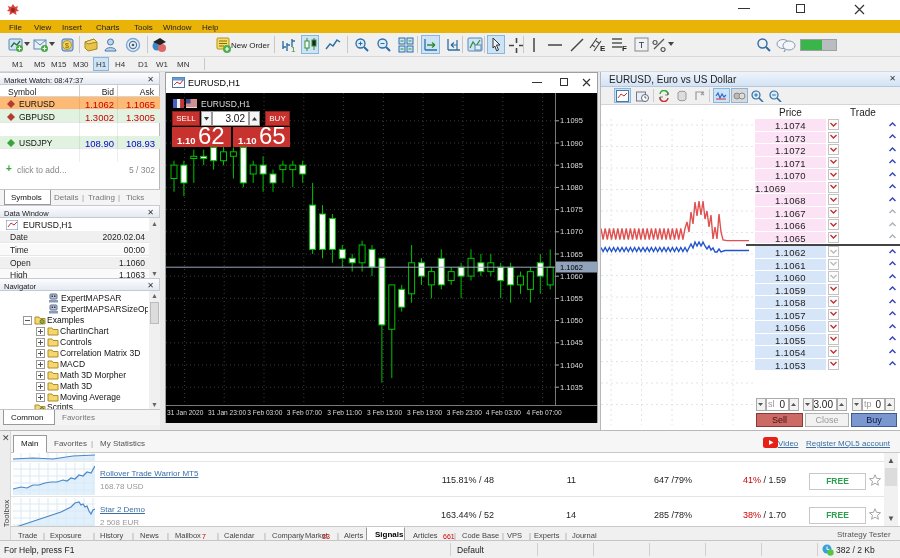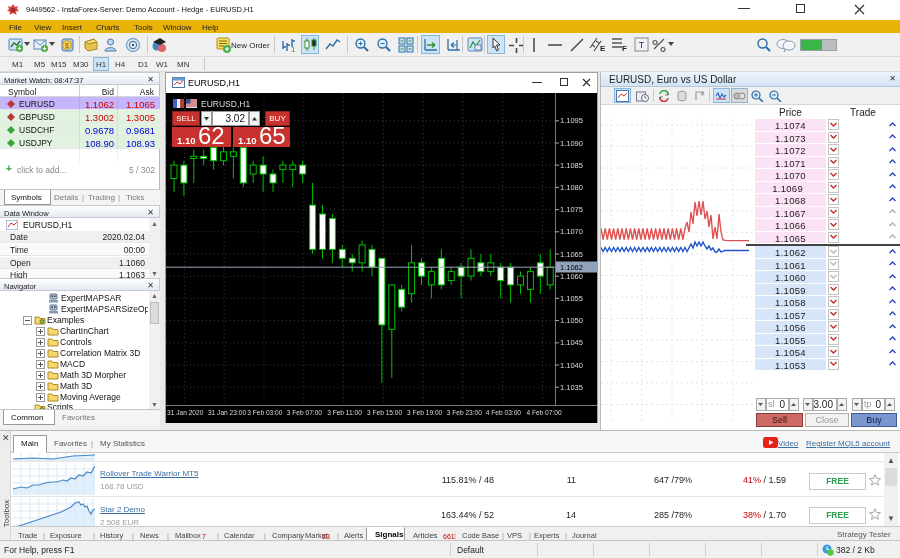--- a/index.html
+++ b/index.html
@@ -5,21 +5,20 @@
 body { font-family:"Liberation Sans", sans-serif; background:#f0f0f0; position:relative; font-size:8.5px; color:#000; }
 .abs { position:absolute; }
 svg { display:block; }
 </style></head><body>
 
 <div class="abs" style="left:0;top:0;width:900px;height:20px;background:#ffffff;">
  <svg class="abs" style="left:6px;top:3px" width="14" height="14" viewBox="0 0 14 14">
    <path d="M7 1 L9 4 L12 3 L11 6 L13 8 L10 8.6 L10.5 12 L7 10 L3.5 12 L4 8.6 L1 8 L3 6 L2 3 L5 4 Z" fill="#d8453e"></path>
    <circle cx="7" cy="7" r="2.2" fill="#a02723"></circle>
  </svg>
- <span class="abs" style="left:26px;top:5px;font-size:7.5px;color:#111;">9449562 - InstaForex-Server: Demo Account - Hedge - EURUSD,H1</span>
  <span class="abs" style="left:738px;top:8px;width:12px;height:1px;background:#333;"></span>
  <span class="abs" style="left:796px;top:4px;width:9px;height:9px;border:1px solid #333;"></span>
  <svg class="abs" style="left:854px;top:4px" width="11" height="11" viewBox="0 0 11 11">
       <path d="M1 1 L10 10 M10 1 L1 10" stroke="#333" stroke-width="1.2"></path>
     </svg>
 </div>
 
 <div class="abs" style="left:0;top:20px;width:900px;height:13px;background:#eab308;">
 <span class="abs" style="left:9px;top:3px;font-size:8px;color:#222;">File</span>
 <span class="abs" style="left:34px;top:3px;font-size:8px;color:#222;">View</span>
@@ -216,43 +215,35 @@
       <span class="abs" style="left:4px;top:3px;font-size:7.5px;color:#222;">Market Watch: 08:47:37</span>
       <span class="abs" style="right:5px;top:2px;font-size:8px;color:#333;">✕</span>
     </div>
 <div class="abs" style="left:0;top:13px;width:160px;height:12px;border-bottom:1px solid #d5d5d5;">
       <span class="abs" style="left:8px;top:2px;font-size:8.5px;color:#222;">Symbol</span>
       <span class="abs" style="left:80px;top:2px;width:34px;text-align:right;font-size:8.5px;color:#222;">Bid</span>
       <span class="abs" style="left:120px;top:2px;width:34px;text-align:right;font-size:8.5px;color:#222;">Ask</span>
       <span class="abs" style="left:79px;top:0;width:1px;height:12px;background:#e0e0e0;"></span>
       <span class="abs" style="left:117px;top:0;width:1px;height:12px;background:#e0e0e0;"></span>
     </div>
-<div class="abs" style="left:0;top:25px;width:160px;height:13px;background:#c4b5fd;border-bottom:1px solid #e7e7e7;">
+<div class="abs" style="left:0;top:25px;width:160px;height:13px;background:#fdba74;border-bottom:1px solid #e7e7e7;">
       <svg class="abs" style="left:7px;top:3px" width="8" height="8">
         <path d="M4 0 L8 4 L4 8 L0 4 Z" fill="#b33b33"></path>
       </svg>
       <span class="abs" style="left:19px;top:2px;font-size:8.5px;color:#111;">EURUSD</span>
       <span class="abs" style="left:78px;top:2px;width:36px;text-align:right;font-size:9.5px;color:#c00;">1.1062</span>
       <span class="abs" style="left:118px;top:2px;width:37px;text-align:right;font-size:9.5px;color:#c00;">1.1065</span>
     </div>
 <div class="abs" style="left:0;top:38px;width:160px;height:13px;background:#e1f2e0;border-bottom:1px solid #e7e7e7;">
       <svg class="abs" style="left:7px;top:3px" width="8" height="8">
         <path d="M4 0 L8 4 L4 8 L0 4 Z" fill="#b33b33"></path>
       </svg>
       <span class="abs" style="left:19px;top:2px;font-size:8.5px;color:#111;">GBPUSD</span>
       <span class="abs" style="left:78px;top:2px;width:36px;text-align:right;font-size:9.5px;color:#c00;">1.3002</span>
       <span class="abs" style="left:118px;top:2px;width:37px;text-align:right;font-size:9.5px;color:#c00;">1.3005</span>
-    </div>
-<div class="abs" style="left:0;top:51px;width:160px;height:13px;background:#e1f2e0;border-bottom:1px solid #e7e7e7;">
-      <svg class="abs" style="left:7px;top:3px" width="8" height="8">
-        <path d="M4 0 L8 4 L4 8 L0 4 Z" fill="#3aa33a"></path>
-      </svg>
-      <span class="abs" style="left:19px;top:2px;font-size:8.5px;color:#111;">USDCHF</span>
-      <span class="abs" style="left:78px;top:2px;width:36px;text-align:right;font-size:9.5px;color:#00c;">0.9678</span>
-      <span class="abs" style="left:118px;top:2px;width:37px;text-align:right;font-size:9.5px;color:#00c;">0.9681</span>
     </div>
 <div class="abs" style="left:0;top:64px;width:160px;height:13px;background:#e1f2e0;border-bottom:1px solid #e7e7e7;">
       <svg class="abs" style="left:7px;top:3px" width="8" height="8">
         <path d="M4 0 L8 4 L4 8 L0 4 Z" fill="#3aa33a"></path>
       </svg>
       <span class="abs" style="left:19px;top:2px;font-size:8.5px;color:#111;">USDJPY</span>
       <span class="abs" style="left:78px;top:2px;width:36px;text-align:right;font-size:9.5px;color:#00c;">108.90</span>
       <span class="abs" style="left:118px;top:2px;width:37px;text-align:right;font-size:9.5px;color:#00c;">108.93</span>
     </div>
 <span class="abs" style="left:79px;top:13px;width:1px;height:77px;background:rgba(0,0,0,0.07);"></span>
@@ -753,21 +744,21 @@
       <span class="abs" style="left:73px;top:0px;width:11px;height:11px;background:#fdfdfd;border:1px solid #c3c3c3;"></span>
       <svg class="abs" style="left:74px;top:1.5px" width="9" height="8" viewBox="0 0 9 8">
         <path d="M1.5 2 L4.5 5 L7.5 2" fill="none" stroke="#c03030" stroke-width="1.4"></path>
       </svg>
       <svg class="abs" style="left:133px;top:1.5px" width="9" height="8" viewBox="0 0 9 8">
         <path d="M1.5 5 L4.5 2 L7.5 5" fill="none" stroke="#3344bb" stroke-width="1.4"></path>
       </svg>
     </div>
 <div class="abs" style="left:154px;top:109.5px;width:146px;height:11.5px;">
       <span class="abs" style="left:0;top:0;width:71px;height:11.5px;background:#fbe2f4;"></span>
-      <span class="abs" style="left:0;top:0;width:48px;text-align:right;font-size:9.5px;color:#222;letter-spacing:0.3px;padding-top:1px;">1.1069</span>
+      <span class="abs" style="left:0;top:0;width:48px;text-align:left;font-size:9.5px;color:#222;letter-spacing:0.3px;padding-top:1px;">1.1069</span>
       <span class="abs" style="left:73px;top:0px;width:11px;height:11px;background:#fdfdfd;border:1px solid #c3c3c3;"></span>
       <svg class="abs" style="left:74px;top:1.5px" width="9" height="8" viewBox="0 0 9 8">
         <path d="M1.5 2 L4.5 5 L7.5 2" fill="none" stroke="#c03030" stroke-width="1.4"></path>
       </svg>
       <svg class="abs" style="left:133px;top:1.5px" width="9" height="8" viewBox="0 0 9 8">
         <path d="M1.5 5 L4.5 2 L7.5 5" fill="none" stroke="#3344bb" stroke-width="1.4"></path>
       </svg>
     </div>
 <div class="abs" style="left:154px;top:122.0px;width:146px;height:11.5px;">
       <span class="abs" style="left:0;top:0;width:71px;height:11.5px;background:#fbe2f4;"></span>

